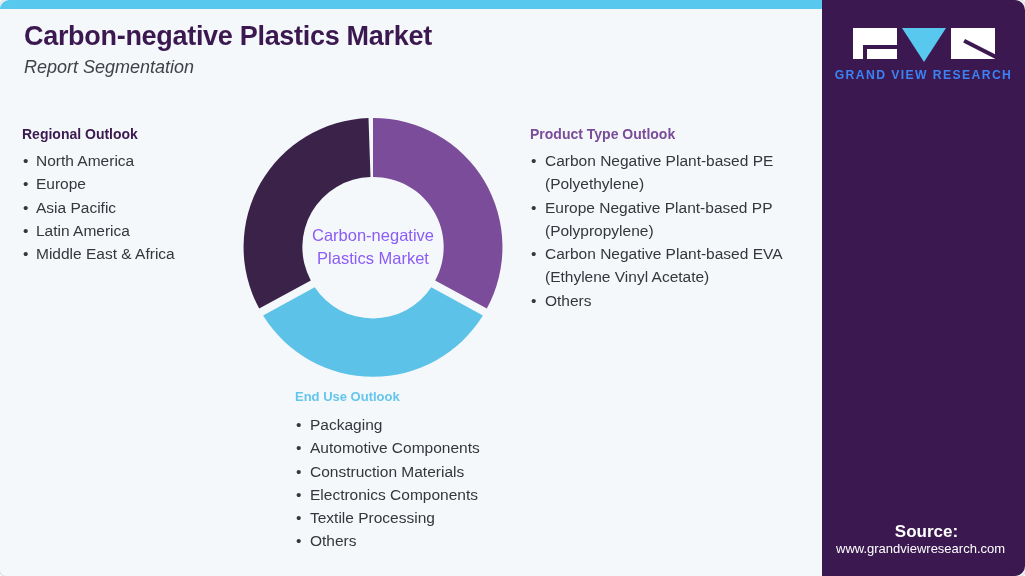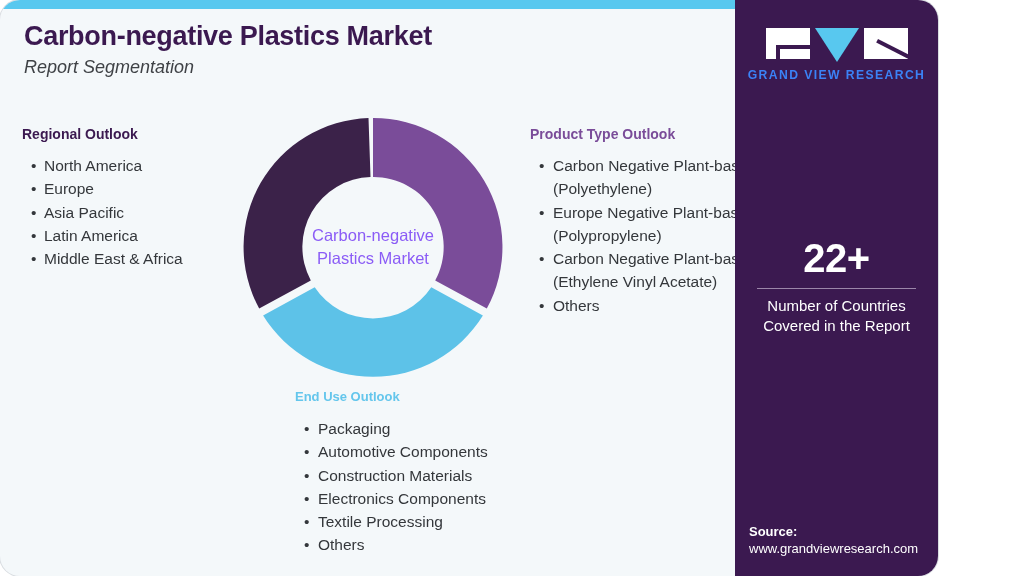--- a/index.html
+++ b/index.html
@@ -9,25 +9,25 @@
   }
   body {
     width: 1025px;
     height: 576px;
     font-family: "Liberation Sans", sans-serif;
     overflow: hidden;
   }
 
   .card {
     position: relative;
-    width: 938px;
+    width: 1025px;
     height: 576px;
     box-sizing: border-box;
     background: #f4f8fa;
-    border-radius: 20px;
+    border-radius: 6px;
     overflow: hidden;
     box-shadow: 0 0 0 1px #d9dde1;
   }
 
   
   .top-bar {
     position: absolute;
     left: 0;
     top: 0;
     width: 824px;
@@ -62,21 +62,21 @@
 
   
   .outlook-heading {
     font-size: 14px;
     font-weight: bold;
     margin: 0 0 3px 0;
     line-height: 24px;
   }
   .outlook-list {
     list-style: none;
-    margin: 8px;
+    margin: 0;
     padding: 0;
   }
   .outlook-list li {
     position: relative;
     padding-left: 14px;
     font-size: 15.5px;
     line-height: 23.3px;
     color: #34373b;
   }
   .outlook-list li::before {
@@ -255,24 +255,25 @@
     color: #ffffff;
   }
 
   .source {
     position: absolute;
     left: 14px;
     right: 8px;
     bottom: 18px;
   }
   .source-title {
-    font-size: 13px;
+    font-size: 17px;
     font-weight: bold;
     color: #ffffff;
     line-height: 17px;
+    text-align: center;
   }
   .source-url {
     font-size: 13px;
     color: #ffffff;
     line-height: 18px;
   }
 </style>
 </head>
 <body>
 
@@ -349,26 +350,20 @@
 
     <div class="logo">
       <div class="logo-marks">
         <div class="mark mark-g"></div>
         <div class="mark-v"></div>
         <div class="mark mark-r"></div>
       </div>
       <div class="logo-text">GRAND VIEW RESEARCH</div>
     </div>
 
-    <div class="stat">
-      <div class="stat-number">22+</div>
-      <div class="stat-rule"></div>
-      <div class="stat-label">Number of Countries</div>
-      <div class="stat-label">Covered in the Report</div>
-    </div>
 
     <div class="source">
       <div class="source-title">Source:</div>
       <div class="source-url">www.grandviewresearch.com</div>
     </div>
 
   </div>
 
 </div>
 

